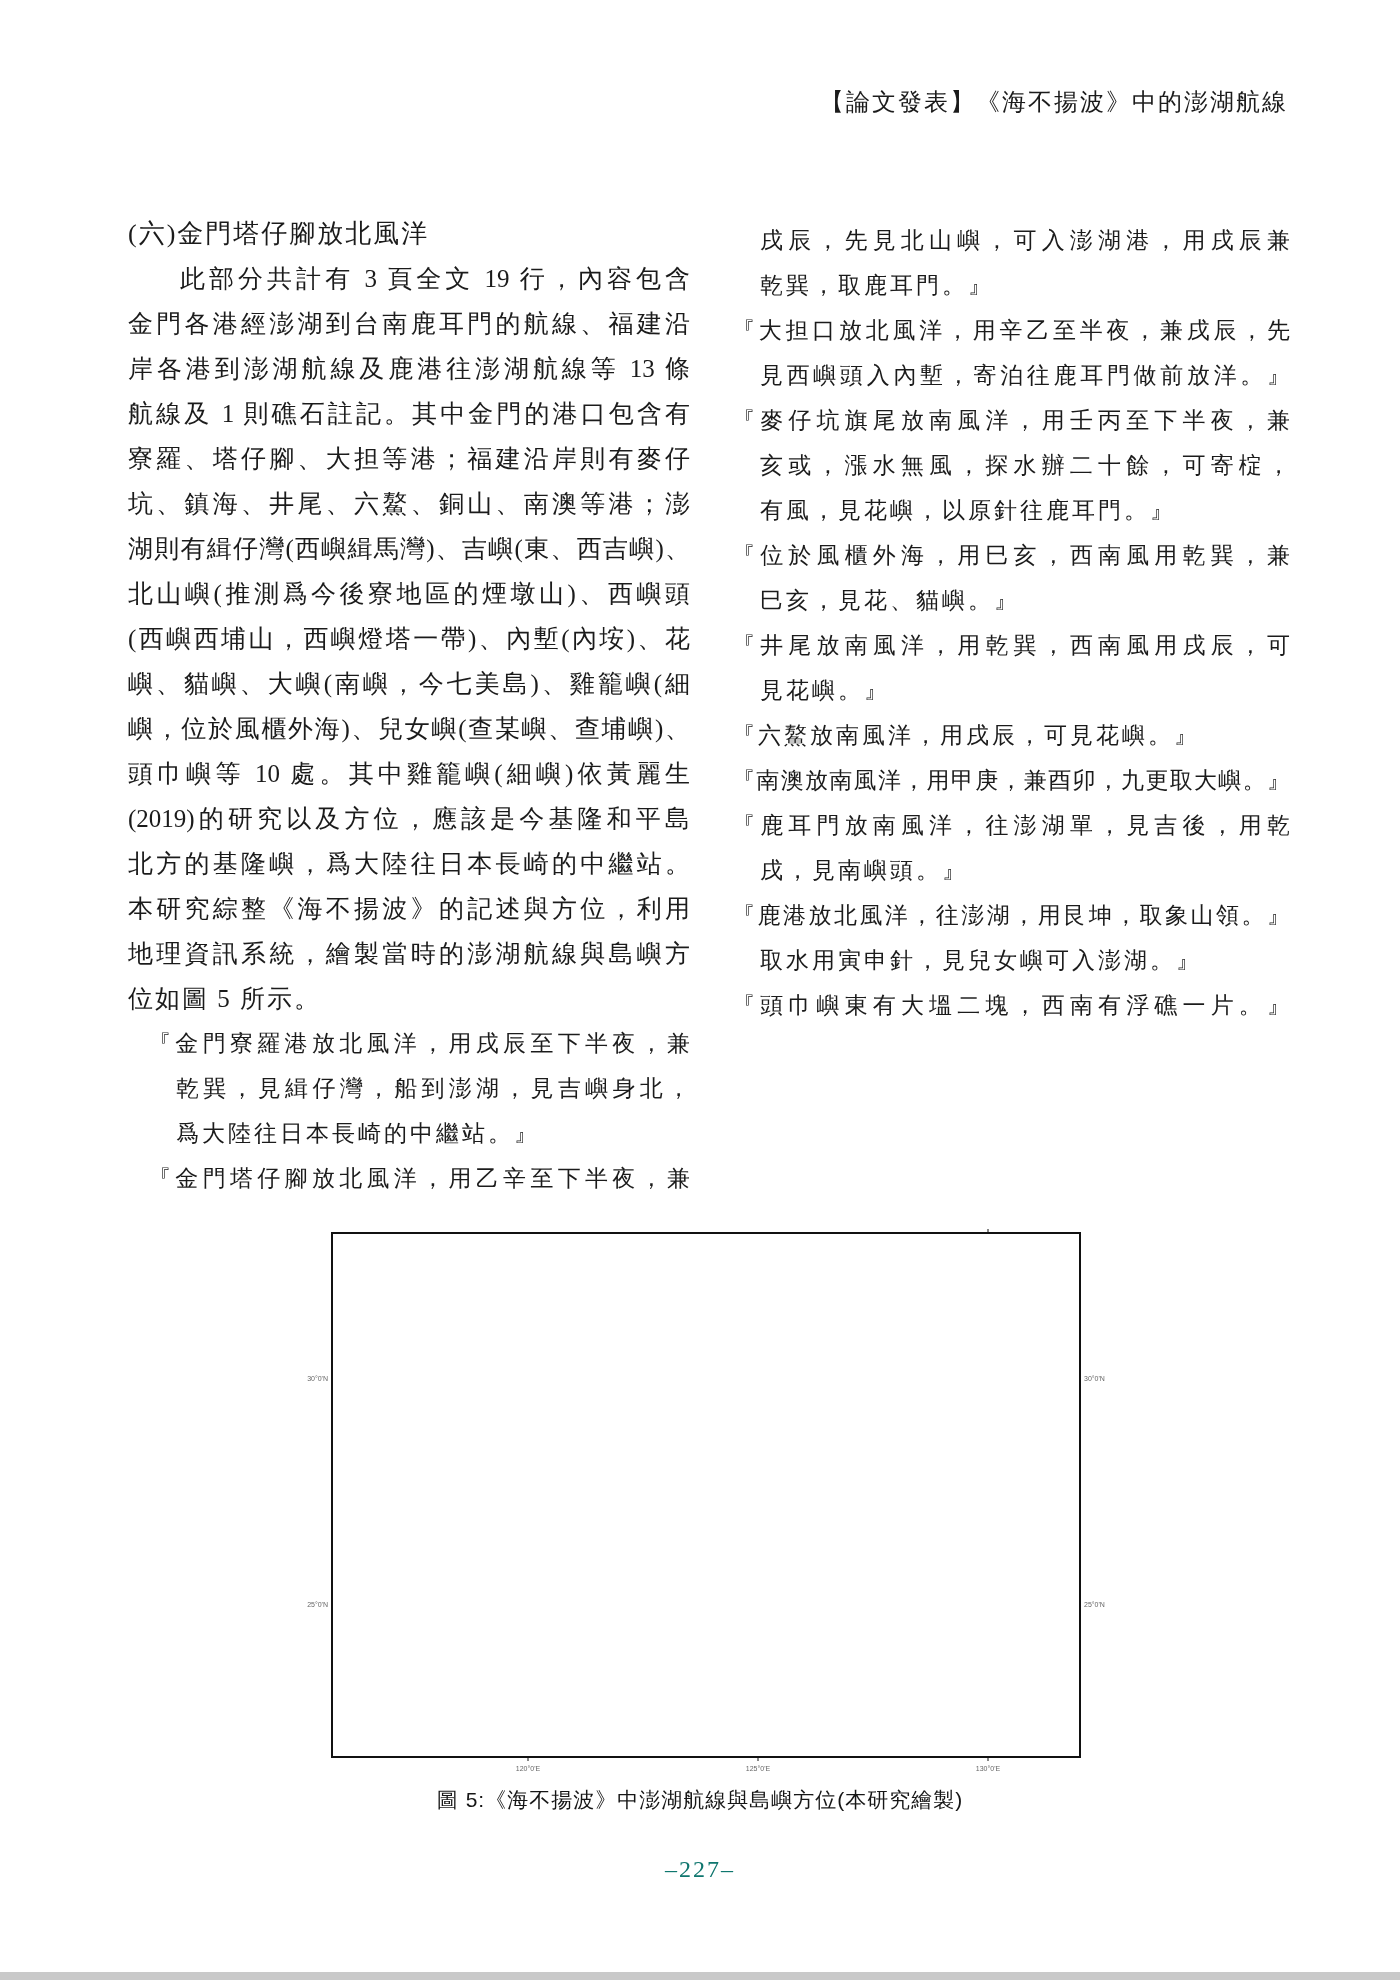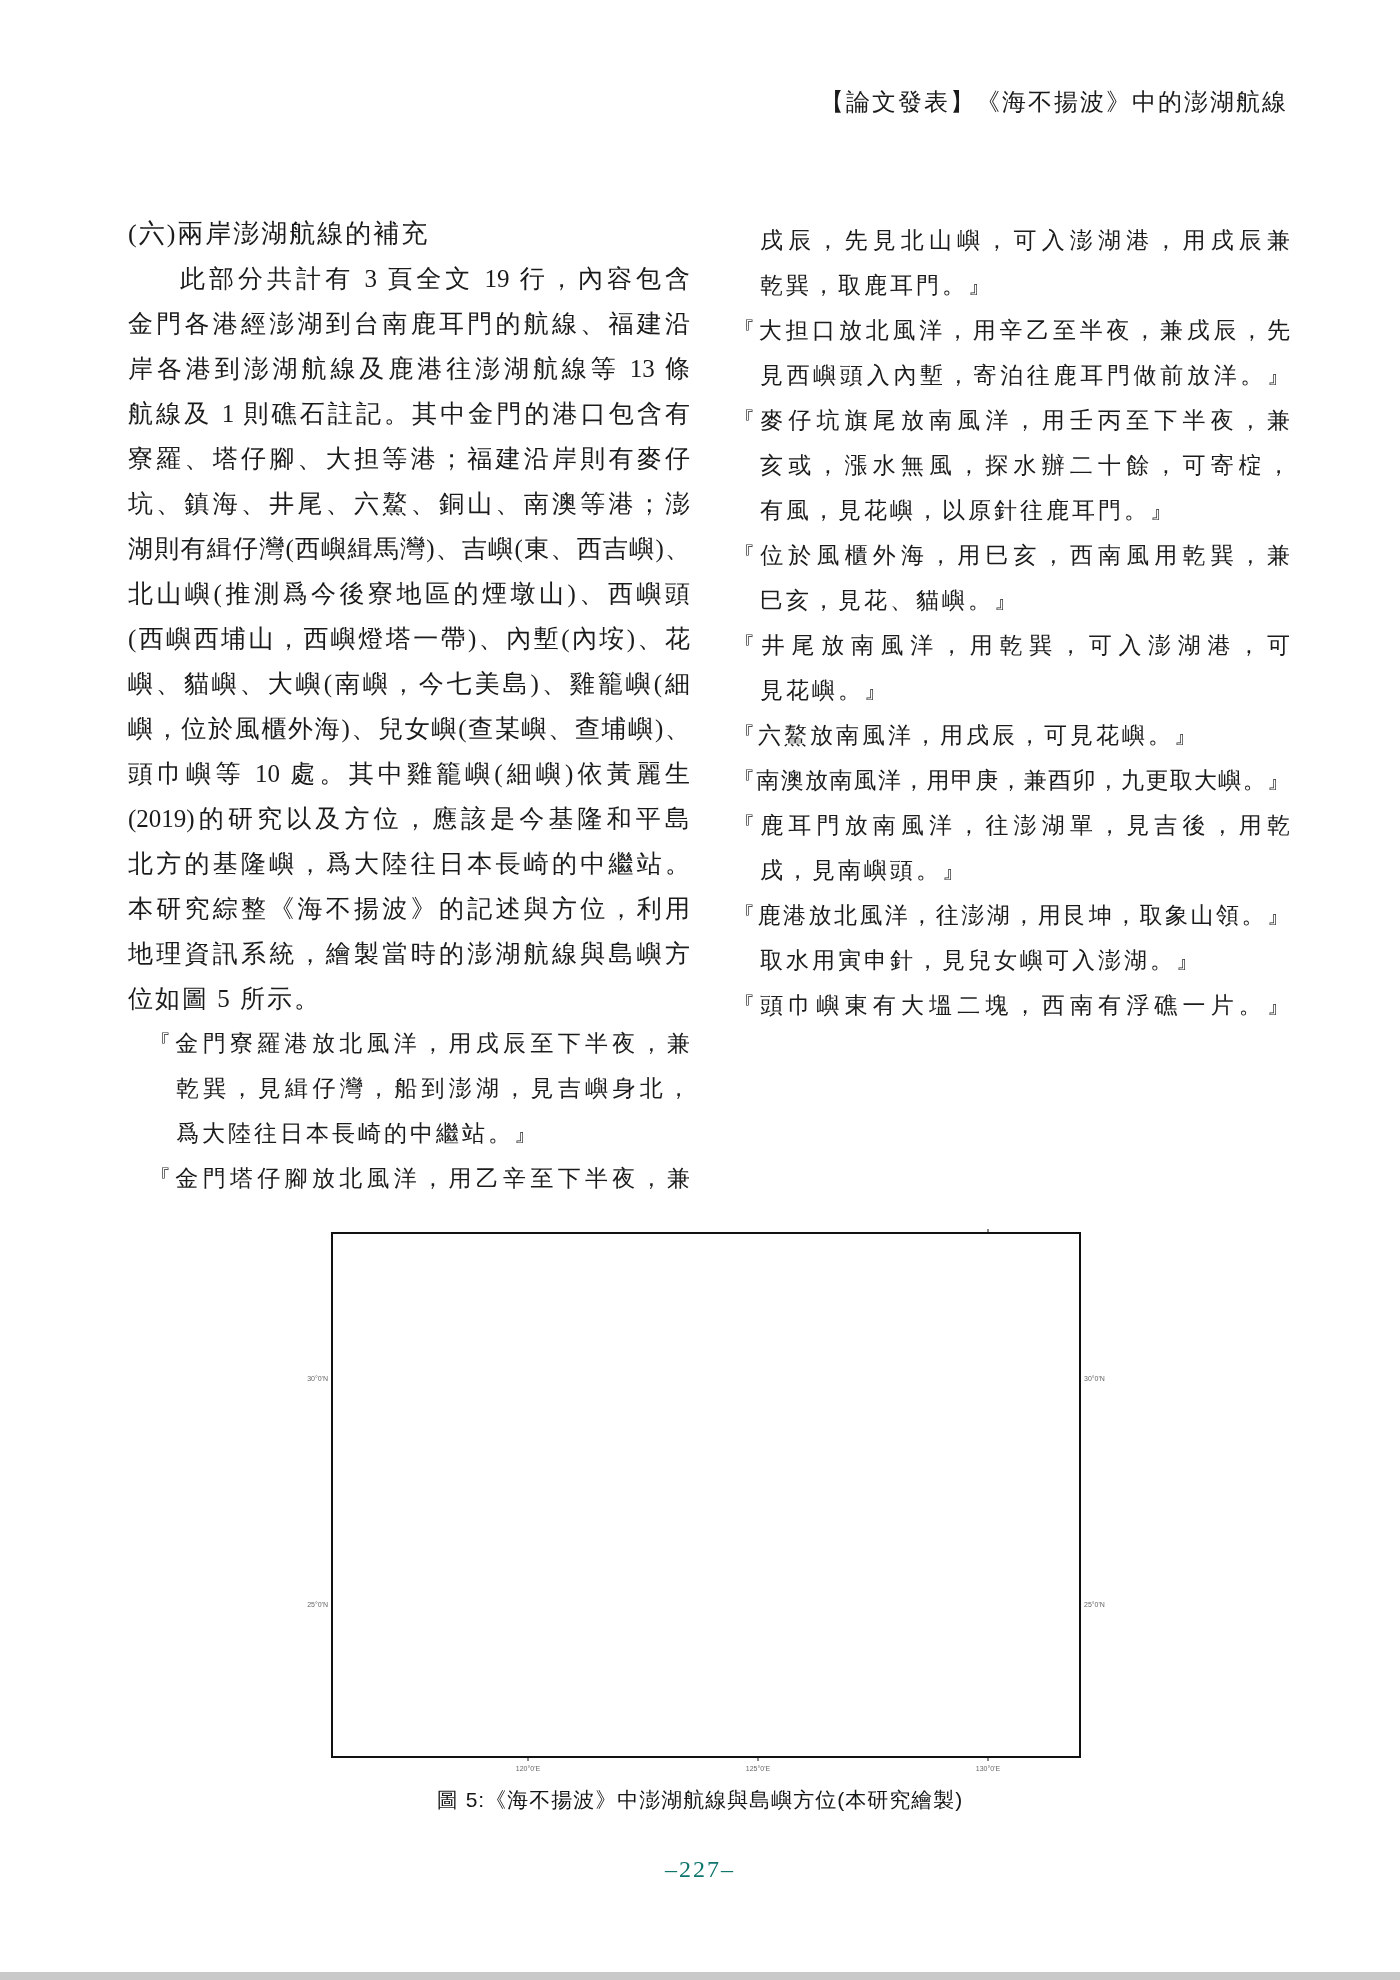--- a/index.html
+++ b/index.html
@@ -40,21 +40,21 @@
   .bottom-strip{position:absolute;left:0;top:1972px;width:100%;height:8px;background:#c9c9c9;}
 </style>
 </head>
 <body>
 
 <div class="page">
 
   <div class="header">【論文發表】《海不揚波》中的澎湖航線</div>
 
   <div class="col col-left">
-      <div class="line h" style="padding-left: 0px;">(六)兩岸澎湖航線的補充</div>
+      <div class="line h" style="padding-left: 0px;">(六)金門塔仔腳放北風洋</div>
       <div class="line p just" style="padding-left: 52px;">此部分共計有 3 頁全文 19 行，內容包含</div>
       <div class="line p just" style="padding-left: 0px;">金門各港經澎湖到台南鹿耳門的航線、福建沿</div>
       <div class="line p just" style="padding-left: 0px;">岸各港到澎湖航線及鹿港往澎湖航線等 13 條</div>
       <div class="line p just" style="padding-left: 0px;">航線及 1 則礁石註記。其中金門的港口包含有</div>
       <div class="line p just" style="padding-left: 0px;">寮羅、塔仔腳、大担等港；福建沿岸則有麥仔</div>
       <div class="line p just" style="padding-left: 0px;">坑、鎮海、井尾、六鰲、銅山、南澳等港；澎</div>
       <div class="line p just" style="padding-left: 0px;">湖則有緝仔灣(西嶼緝馬灣)、吉嶼(東、西吉嶼)、</div>
       <div class="line p just" style="padding-left: 0px;">北山嶼(推測爲今後寮地區的煙墩山)、西嶼頭</div>
       <div class="line p just" style="padding-left: 0px;">(西嶼西埔山，西嶼燈塔一帶)、內塹(內垵)、花</div>
       <div class="line p just" style="padding-left: 0px;">嶼、貓嶼、大嶼(南嶼，今七美島)、雞籠嶼(細</div>
@@ -73,21 +73,21 @@
   <div class="col col-right">
       <div class="line q just" style="padding-left: 32px;">戌辰，先見北山嶼，可入澎湖港，用戌辰兼</div>
       <div class="line q" style="padding-left: 32px;">乾巽，取鹿耳門。』</div>
       <div class="line q just" style="padding-left: 4px;">『大担口放北風洋，用辛乙至半夜，兼戌辰，先</div>
       <div class="line q just" style="padding-left: 32px;">見西嶼頭入內塹，寄泊往鹿耳門做前放洋。』</div>
       <div class="line q just" style="padding-left: 4px;">『麥仔坑旗尾放南風洋，用壬丙至下半夜，兼</div>
       <div class="line q just" style="padding-left: 32px;">亥或，漲水無風，探水辦二十餘，可寄椗，</div>
       <div class="line q" style="padding-left: 32px;">有風，見花嶼，以原針往鹿耳門。』</div>
       <div class="line q just" style="padding-left: 4px;">『位於風櫃外海，用巳亥，西南風用乾巽，兼</div>
       <div class="line q" style="padding-left: 32px;">巳亥，見花、貓嶼。』</div>
-      <div class="line q just" style="padding-left: 4px;">『井尾放南風洋，用乾巽，可入澎湖港，可</div>
+      <div class="line q just" style="padding-left: 4px;">『井尾放南風洋，用乾巽，西南風用戌辰，可</div>
       <div class="line q" style="padding-left: 32px;">見花嶼。』</div>
       <div class="line q" style="padding-left: 4px;">『六鰲放南風洋，用戌辰，可見花嶼。』</div>
       <div class="line q just" style="padding-left: 4px;">『南澳放南風洋，用甲庚，兼酉卯，九更取大嶼。』</div>
       <div class="line q just" style="padding-left: 4px;">『鹿耳門放南風洋，往澎湖單，見吉後，用乾</div>
       <div class="line q" style="padding-left: 32px;">戌，見南嶼頭。』</div>
       <div class="line q just" style="padding-left: 4px;">『鹿港放北風洋，往澎湖，用艮坤，取象山領。』</div>
       <div class="line q" style="padding-left: 32px;">取水用寅申針，見兒女嶼可入澎湖。』</div>
       <div class="line q just" style="padding-left: 4px;">『頭巾嶼東有大塭二塊，西南有浮礁一片。』</div>
     </div>
 

